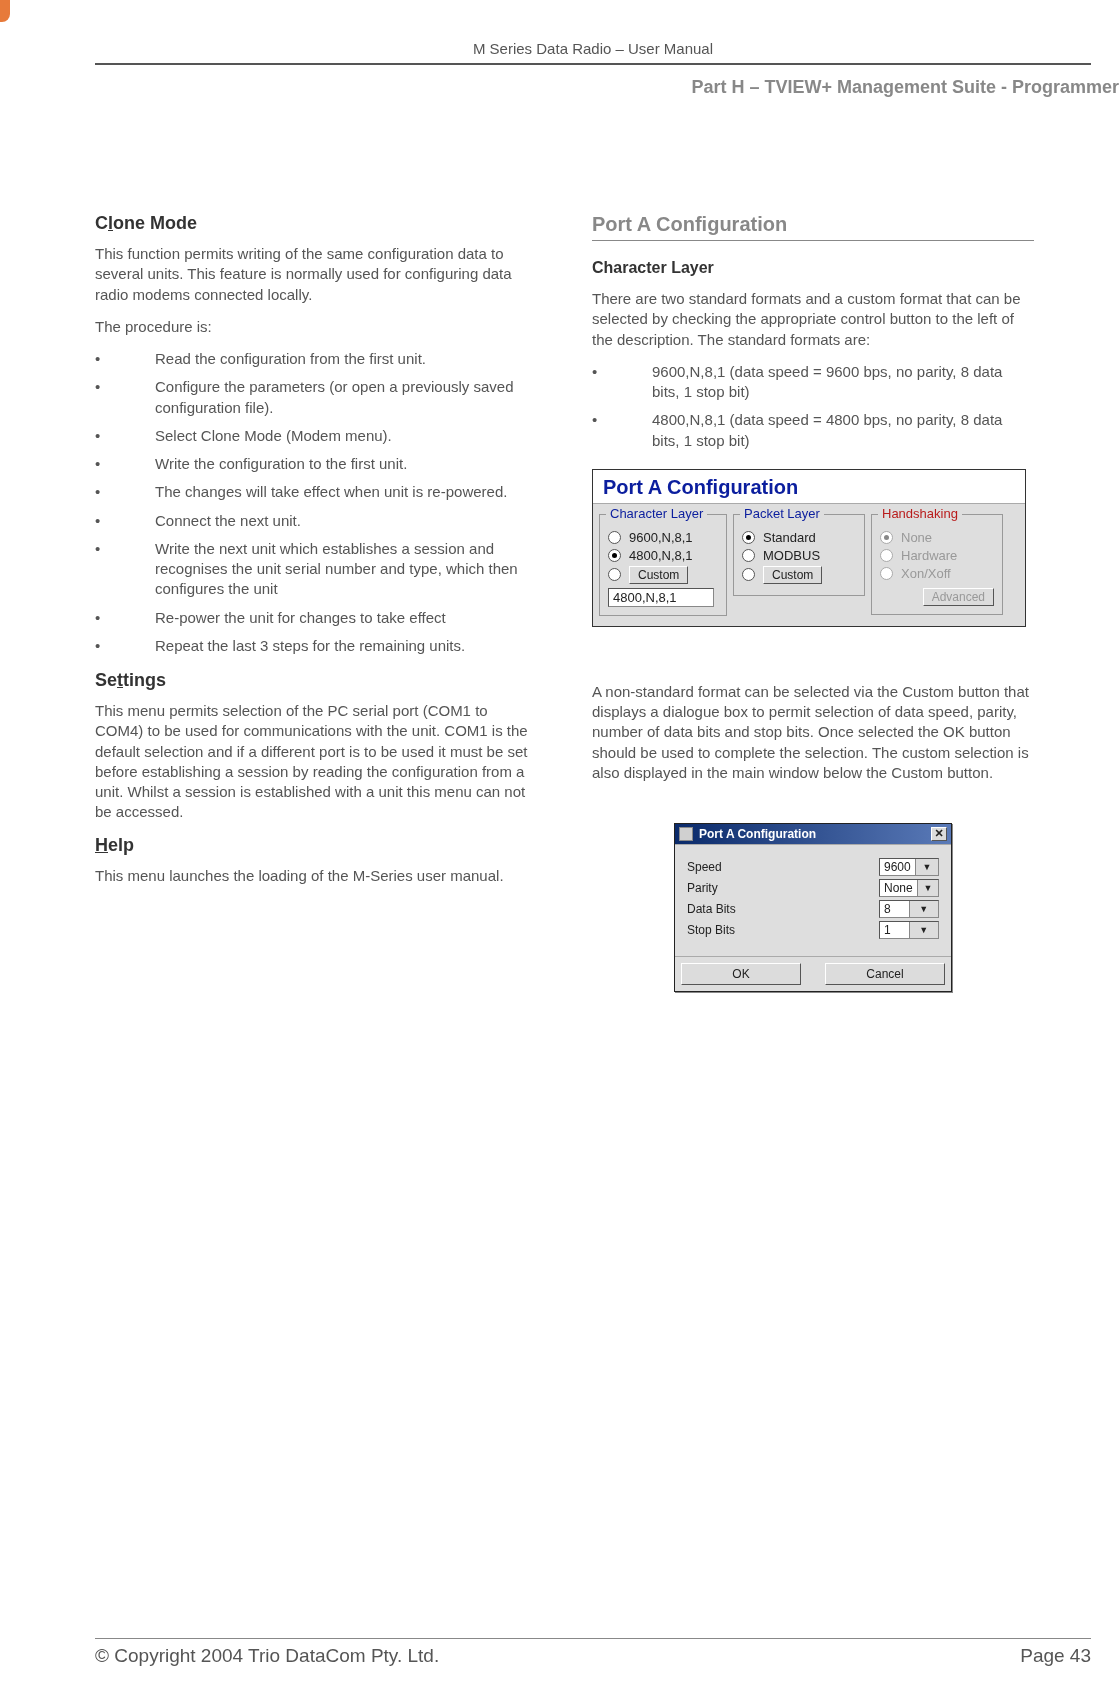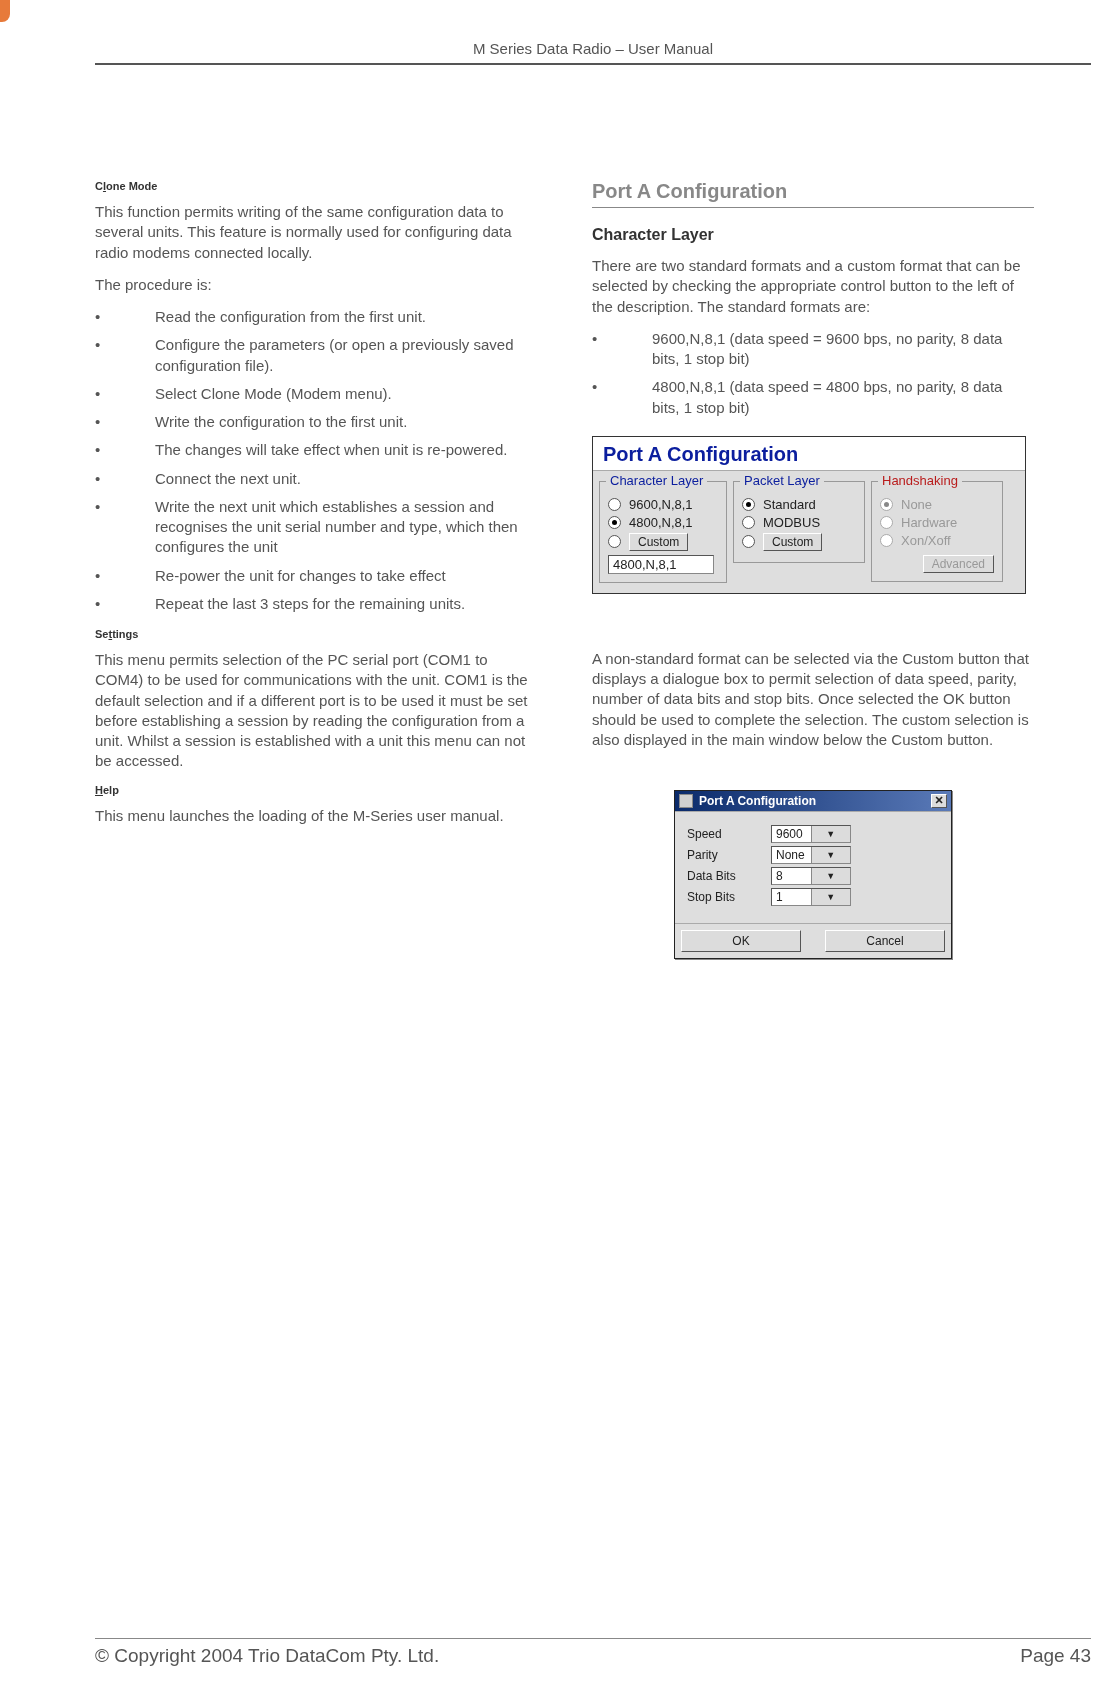--- a/index.html
+++ b/index.html
@@ -33,21 +33,21 @@
   .columns {
     display: flex;
     gap: 55px;
     margin-top: 115px;
   }
   .col { width: 442px; }
   .col-right { width: 442px; }
   .h-clone, .h-settings, .h-help {
     font-weight: bold;
     color: #333;
-    font-size: 11px;
+    font-size: 18px;
     margin-bottom: 10px;
   }
   .h-clone .ul, .h-settings .ul, .h-help .ul { text-decoration: underline; }
   p.body {
     font-size: 15px;
     color: #555;
     line-height: 1.35;
     margin-bottom: 12px;
   }
   ul.bullets {
@@ -194,28 +194,28 @@
   .dlg-close {
     width: 16px; height: 14px;
     background: #dcdcdc;
     border: 1px solid #555;
     border-top-color:#fff; border-left-color:#fff;
     font-size: 11px; line-height: 11px; text-align:center;
     color:#222; font-weight:bold;
   }
   .dlg-body { padding: 10px 12px 6px 12px; border-top: 1px solid #aaa; }
   .dlg-row {
-    display:flex; align-items:center; justify-content:flex-start;
+    display:flex; align-items:center; justify-content:space-between;
     gap: 14px; margin: 3px 0; font-size: 12px; color:#222;
   }
   .dlg-row label { width: 70px; text-align:left; }
   .dlg-select {
     display:flex; align-items:center;
     border: 1px solid #888; border-top-color:#555; border-left-color:#555;
-    background:#fff; width: 80px; height:18px;
+    background:#fff; width: 60px; height:18px;
   }
   .dlg-select span { flex:1; font-size:12px; padding:0 4px; color:#222; }
   .dlg-select .arrow {
     width: 16px; height: 100%;
     background:#dcdcdc;
     border-left:1px solid #888;
     display:flex; align-items:center; justify-content:center;
     font-size:9px; color:#222;
   }
   .dlg-btns {
@@ -246,20 +246,21 @@
     border-bottom-right-radius: 8px;
   }
 </style>
 </head>
 <body>
 
 <div class="edge-tab"></div>
 
 <div class="page">
   <div class="header-row">M Series Data Radio – User Manual</div>
+  <div class="part-row">Part H – TVIEW+ Management Suite - Programmer</div>
 
   <div class="columns">
 
     <div class="col">
       <div class="h-clone">
         <span>C</span><span class="ul">l</span><span>one Mode</span>
       </div>
       <p class="body">This function permits writing of the same configuration data to several units. This feature is normally used for configuring data radio modems connected locally.</p>
       <p class="body">The procedure is:</p>
       <ul class="bullets">

